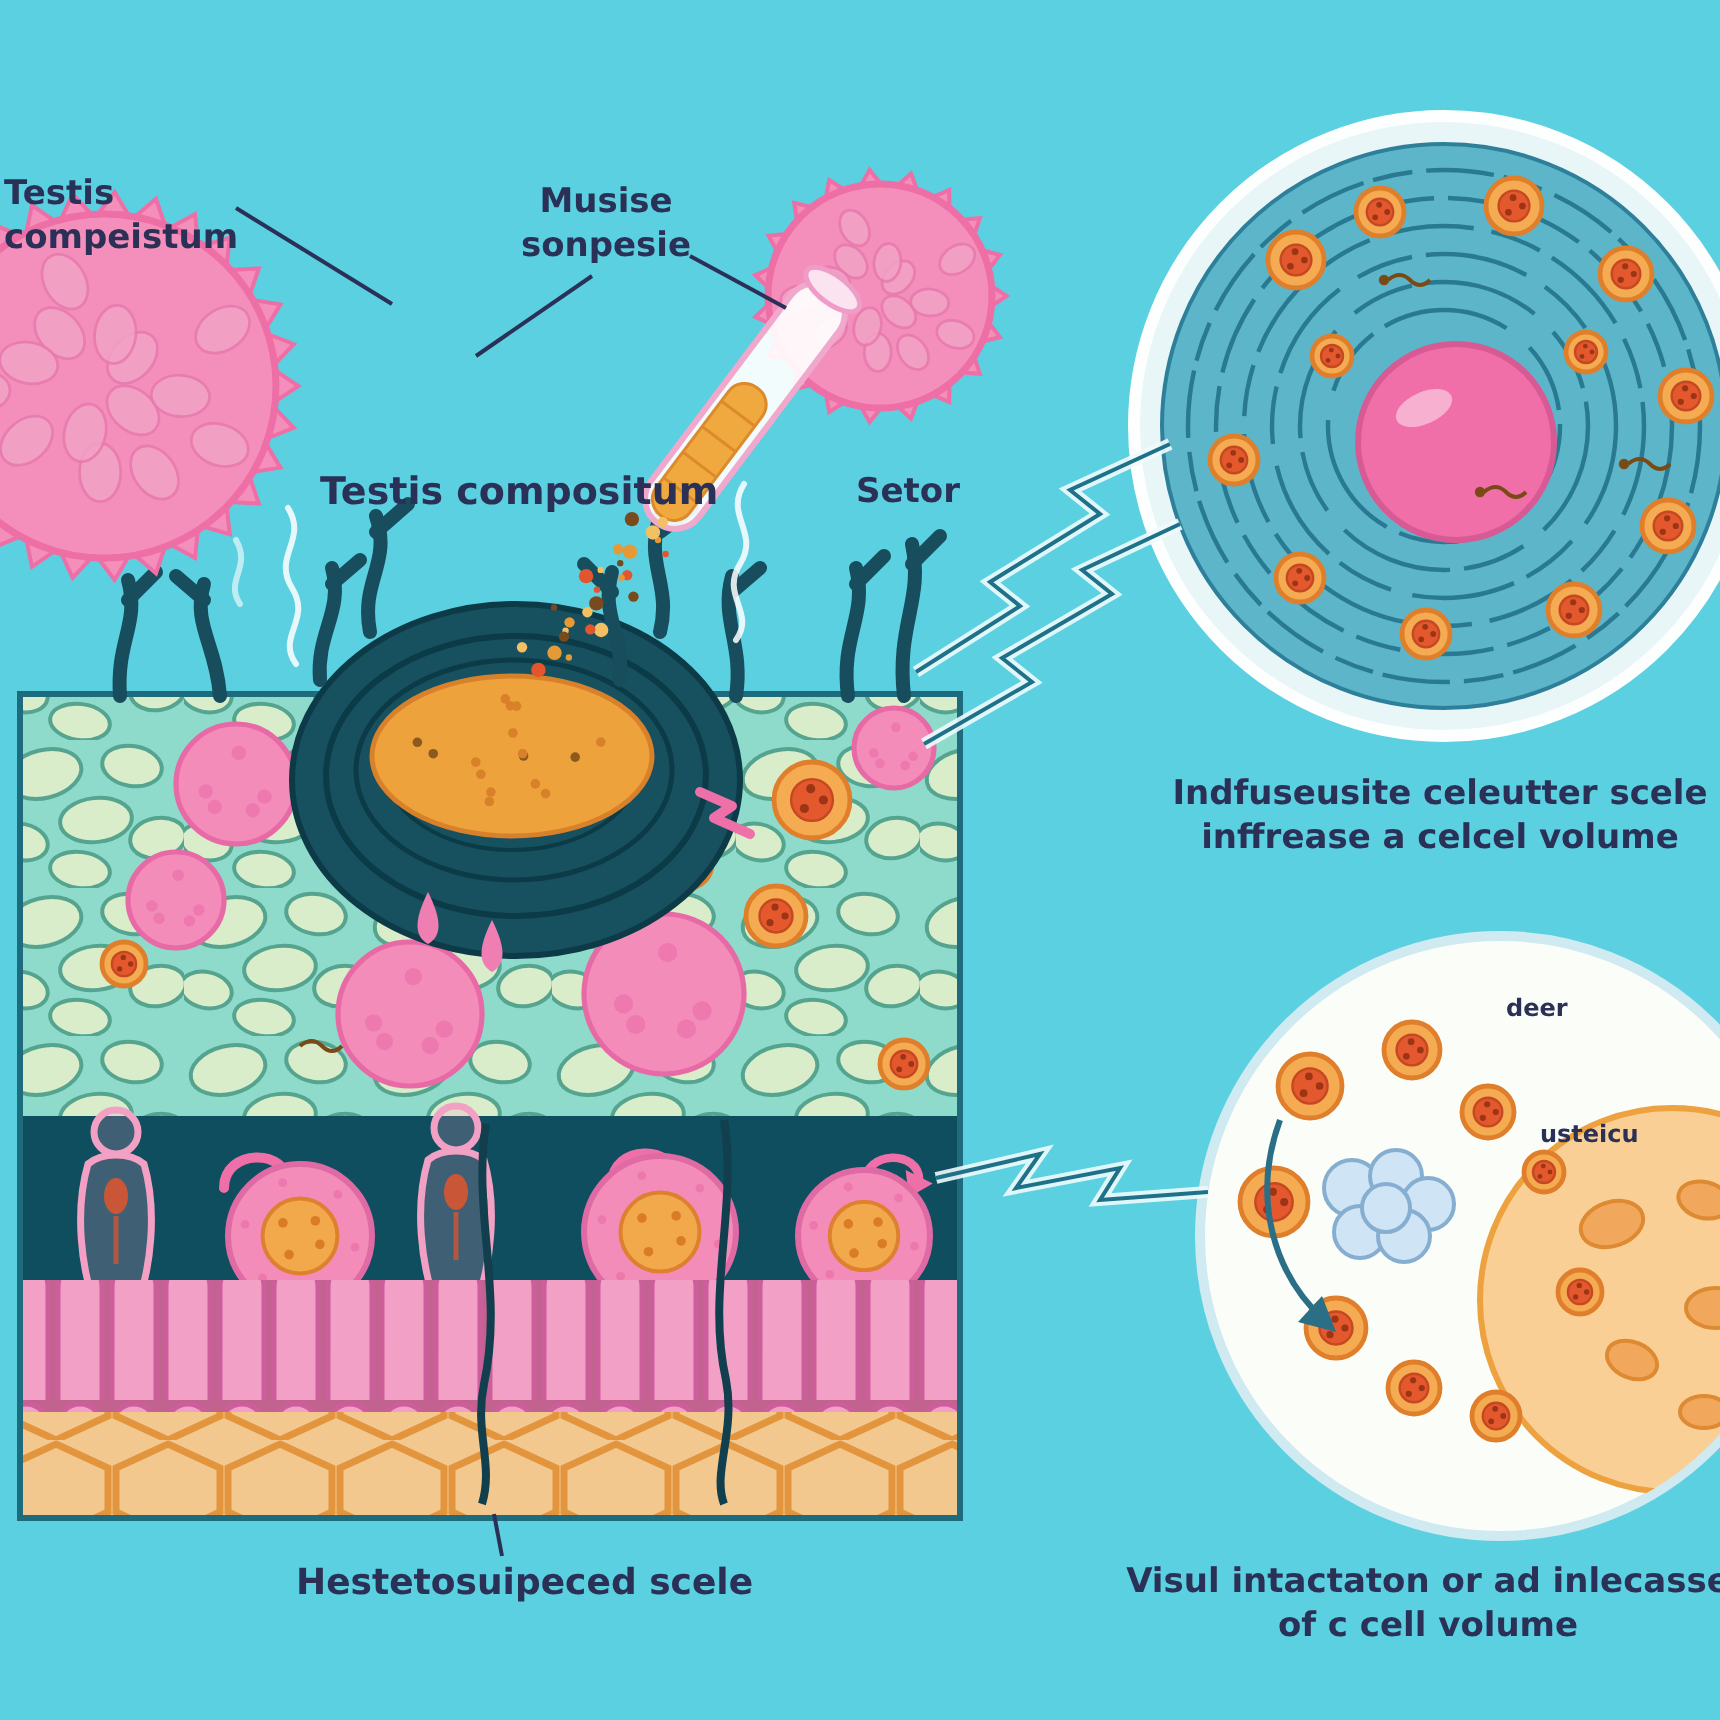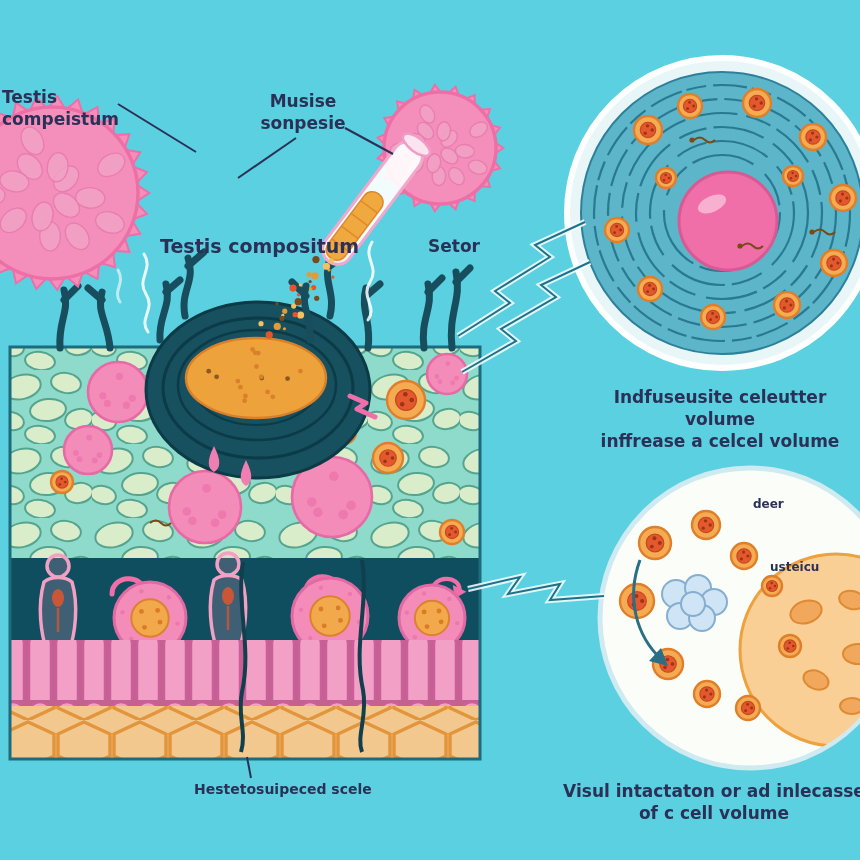--- a/index.html
+++ b/index.html
@@ -492,24 +492,24 @@
 </svg>
 
 <div class="lbl" style="left:243px;top:90px;width:120px;text-align:center;font-size:17px;">
   <div>Musise</div>
   <div>sonpesie</div>
 </div>
 <div class="lbl" style="left:2px;top:86px;width:175px;font-size:17px;">Testis compeistum</div>
 <div class="lbl" style="left:160px;top:214px;font-size:19px;margin-top:20px;">Testis compositum</div>
 <div class="lbl" style="left:428px;top:201px;font-size:17px;margin-top:34px;">Setor</div>
 <div class="lbl" style="left:582px;top:386px;width:276px;text-align:center;font-size:17px;">
-  <div>Indfuseusite celeutter volume</div>
+  <div>Indfuseusite celeutter scele</div>
   <div>inffrease a celcel volume</div>
 </div>
 <div class="lbl" style="left:753px;top:497px;font-size:12px;">deer</div>
 <div class="lbl" style="left:770px;top:560px;font-size:12px;">usteicu</div>
-<div class="lbl" style="left:148px;top:780px;font-size:14px;margin-left:46px;">Hestetosuipeced scele</div>
+<div class="lbl" style="left:148px;top:780px;font-size:18px;">Hestetosuipeced scele</div>
 <div class="lbl" style="left:558px;top:780px;width:312px;text-align:center;font-size:17px;">
   <div>Visul intactaton or ad inlecasse</div>
   <div>of c cell volume</div>
 </div>
 
 </div>
 
 </body></html>

